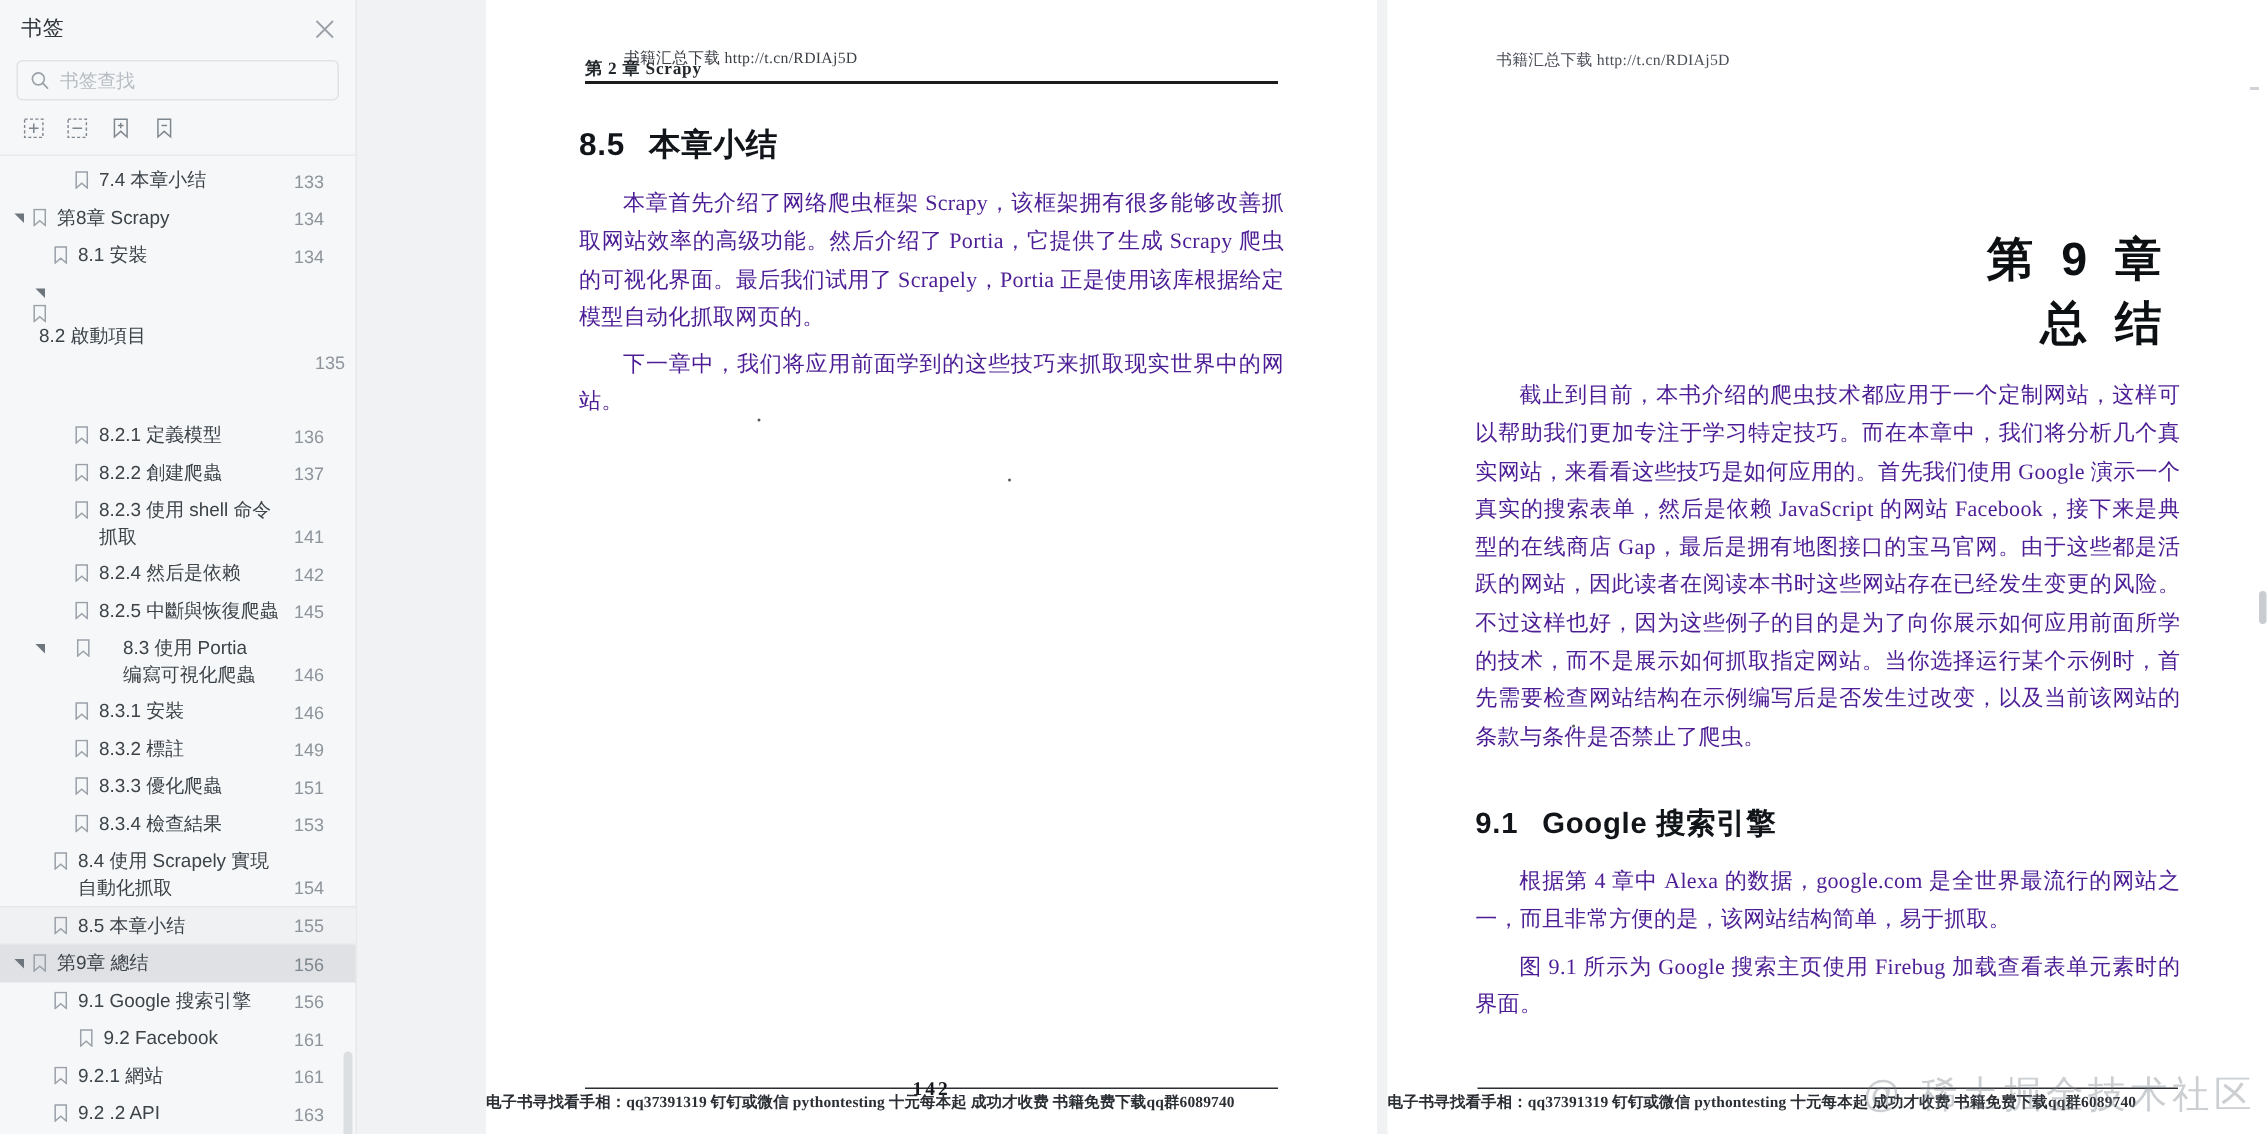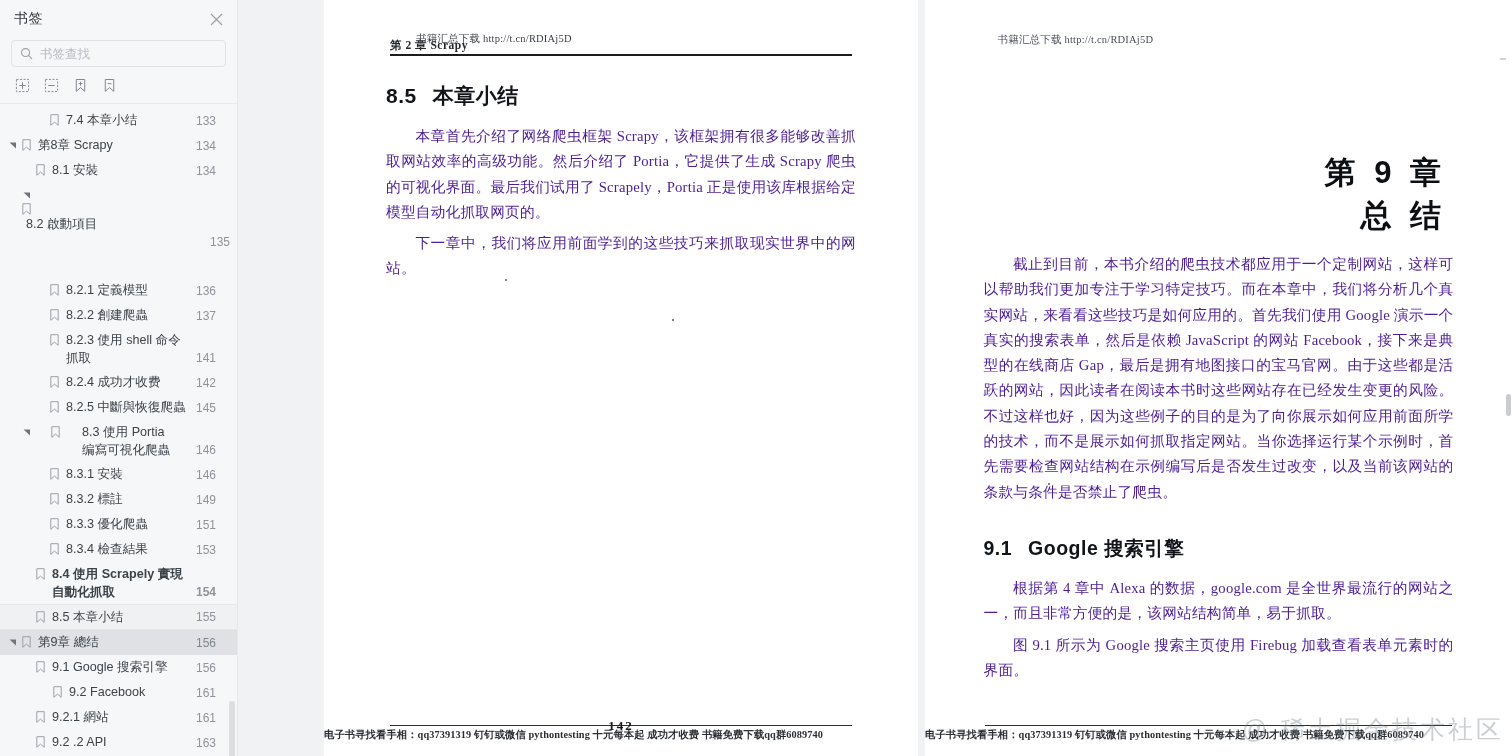--- a/index.html
+++ b/index.html
@@ -405,21 +405,21 @@
           <div class="tree-label">8.2.3 使用 shell 命令抓取</div>
           <div class="tree-page">141</div>
         </div>
         <div class="tree-row" style="padding-left: 34px;">
           <div class="twisty"></div>
           <div class="bm-icon">
             <svg width="9" height="12" viewBox="0 0 9 12">
               <path d="M0.8 0.7 H8.2 V11.3 L4.5 8.1 L0.8 11.3 Z" fill="none" stroke="currentColor" stroke-width="1"></path>
             </svg>
           </div>
-          <div class="tree-label">8.2.4 成功才收费</div>
+          <div class="tree-label">8.2.4 然后是依赖</div>
           <div class="tree-page">142</div>
         </div>
         <div class="tree-row" style="padding-left: 34px;">
           <div class="twisty"></div>
           <div class="bm-icon">
             <svg width="9" height="12" viewBox="0 0 9 12">
               <path d="M0.8 0.7 H8.2 V11.3 L4.5 8.1 L0.8 11.3 Z" fill="none" stroke="currentColor" stroke-width="1"></path>
             </svg>
           </div>
           <div class="tree-label">8.2.5 中斷與恢復爬蟲</div>
@@ -472,21 +472,21 @@
         <div class="tree-row" style="padding-left: 34px;">
           <div class="twisty"></div>
           <div class="bm-icon">
             <svg width="9" height="12" viewBox="0 0 9 12">
               <path d="M0.8 0.7 H8.2 V11.3 L4.5 8.1 L0.8 11.3 Z" fill="none" stroke="currentColor" stroke-width="1"></path>
             </svg>
           </div>
           <div class="tree-label">8.3.4 檢查結果</div>
           <div class="tree-page">153</div>
         </div>
-        <div class="tree-row" style="padding-left: 20px; font-weight: bold;">
+        <div class="tree-row" style="padding-left: 20px;">
           <div class="twisty"></div>
           <div class="bm-icon">
             <svg width="9" height="12" viewBox="0 0 9 12">
               <path d="M0.8 0.7 H8.2 V11.3 L4.5 8.1 L0.8 11.3 Z" fill="none" stroke="currentColor" stroke-width="1"></path>
             </svg>
           </div>
           <div class="tree-label">8.4 使用 Scrapely 實現自動化抓取</div>
           <div class="tree-page">154</div>
         </div>
         <div class="tree-row hovered" style="padding-left: 20px;">

